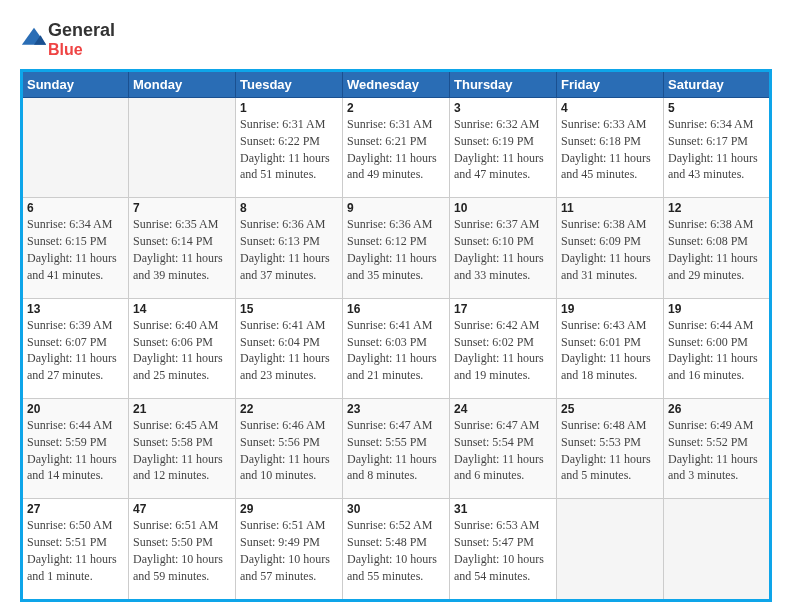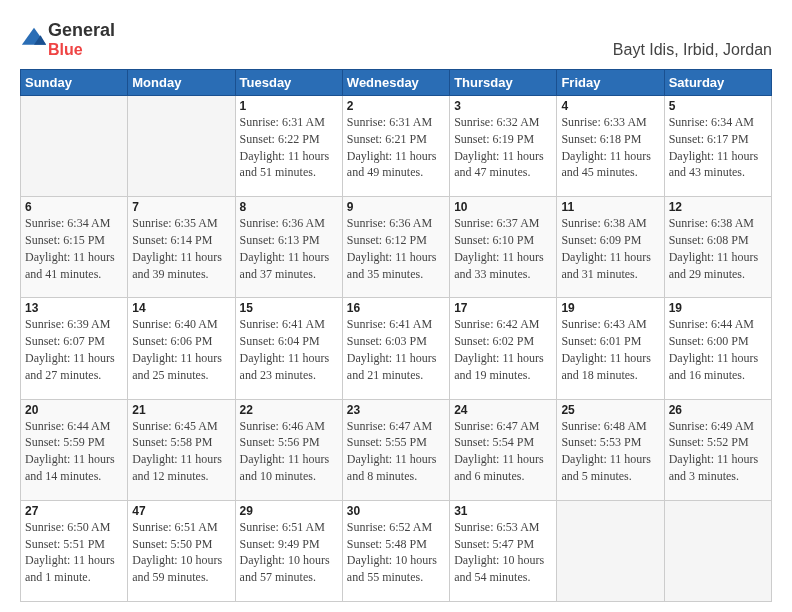--- a/index.html
+++ b/index.html
@@ -13,21 +13,21 @@
     .page {
       width: 792px;
       height: 612px;
       padding: 20px 20px 10px 20px;
       display: flex;
       flex-direction: column;
     }
     .header {
       display: flex;
       justify-content: space-between;
-      align-items: flex-end;
+      align-items: center;
       margin-bottom: 10px;
     }
     .logo {
       display: flex;
       align-items: center;
       gap: 4px;
     }
     .logo-icon {
       width: 28px;
       height: 28px;
@@ -47,21 +47,21 @@
       font-size: 36px;
       font-weight: bold;
       color: #222;
     }
     .location {
       font-size: 16px;
       color: #444;
     }
     .calendar {
       flex: 1;
-      border: 1px solid #0ea5e9;
+      border: 3px solid #0ea5e9;
       border-collapse: collapse;
       width: 100%;
       table-layout: fixed;
     }
     .calendar th {
       background-color: #2a6db5;
       color: #fff;
       font-size: 13px;
       font-weight: bold;
       padding: 5px 4px;
@@ -110,21 +110,20 @@
             <polygon points="22,10 28,20 15,20" fill="#1a5090"></polygon>
           </svg>
           <div>
             <span style="font-size:18px;font-weight:bold;color:#333;">General</span><br>
             <span style="font-size:16px;font-weight:bold;color:#ef4444;">Blue</span>
           </div>
         </div>
       </div>
     </div>
     <div class="title-block">
-      <div class="location">Bayt Idis, Irbid, Jordan</div>
     </div>
   </div>
 
   <table class="calendar">
     <thead>
       <tr>
         <th>Sunday</th>
         <th>Monday</th>
         <th>Tuesday</th>
         <th>Wednesday</th>

